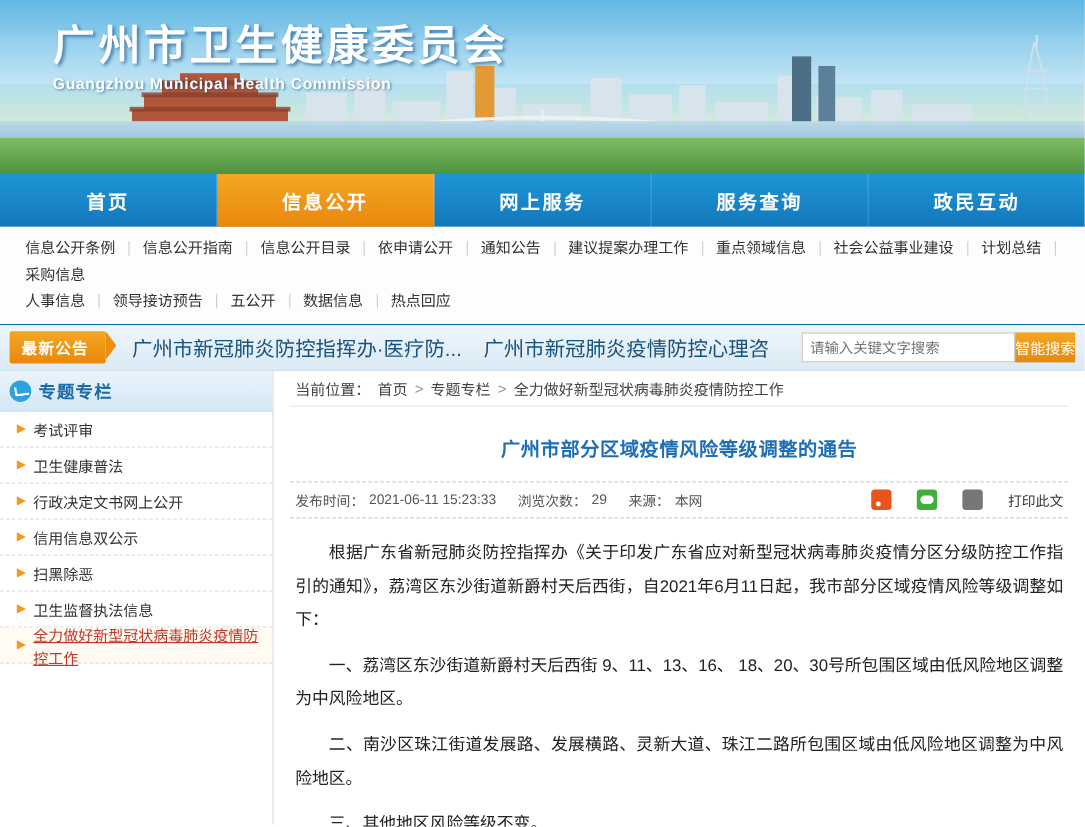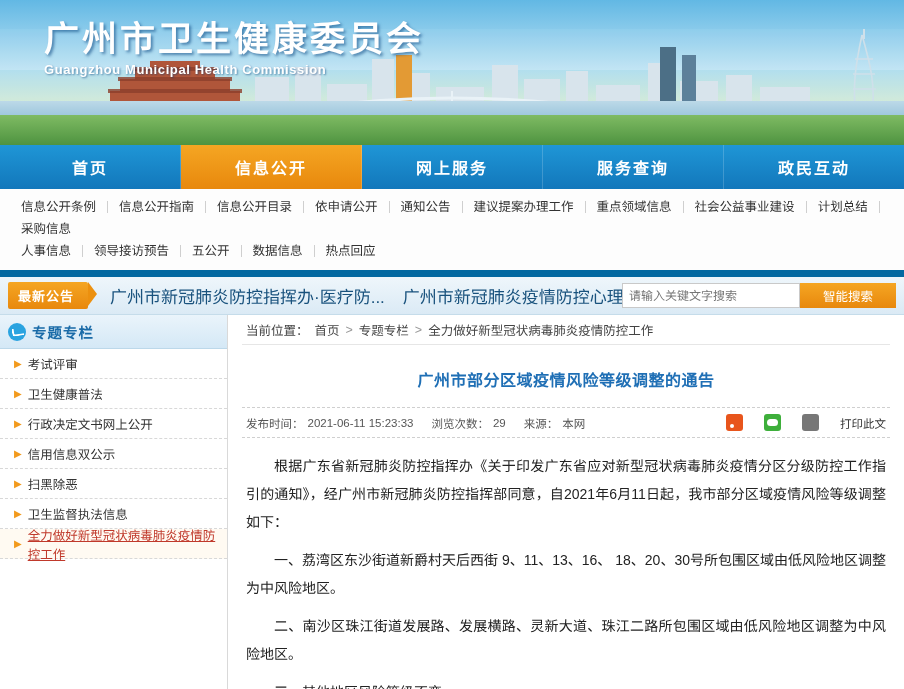--- a/index.html
+++ b/index.html
@@ -78,21 +78,21 @@
     cursor: pointer;
   }
   .mainnav .nav-item:last-child { border-right: none; }
   .mainnav .nav-item.active {
     background: linear-gradient(to bottom, #f5a623, #e8880d);
   }
 
   
   .subnav {
     background: #fdfdfd;
-    border-bottom: 7px solid #0369a1;
+    border-bottom: 1px solid #0369a1;
     padding: 7px 10px 8px 10px;
   }
   .subnav .row {
     display: flex;
     flex-wrap: wrap;
     align-items: center;
     line-height: 22px;
   }
   .subnav .sub-item {
     font-size: 12.5px;
@@ -156,21 +156,21 @@
     border: 1px solid #c9c9c9;
     background: #fff;
     font-size: 12px;
     color: #999;
     padding: 0 6px;
     outline: none;
     font-family: "Liberation Sans", sans-serif;
   }
   .search-btn {
     height: 25px;
-    padding: 0 23px;
+    padding: 0 0;
     border: none;
     background: linear-gradient(to bottom, #f5a623, #e8880d);
     color: #fff;
     font-size: 12.5px;
     cursor: pointer;
     font-family: "Liberation Sans", sans-serif;
   }
 
   
   .content {
@@ -470,20 +470,20 @@
         <span>来源：</span>
         <span style="margin-left:-14px">本网</span>
         <span class="spacer"></span>
         <span class="ic ic-rss"></span>
         <span class="ic ic-wechat"></span>
         <span class="ic ic-print"></span>
         <span class="print-label">打印此文</span>
       </div>
 
       <div class="body-text">
-        <p>根据广东省新冠肺炎防控指挥办《关于印发广东省应对新型冠状病毒肺炎疫情分区分级防控工作指引的通知》，经广州市新冠肺炎防控指挥部同意，自2021年6月11日起，我市部分区域疫情风险等级调整如下：</p>
+        <p>根据广东省新冠肺炎防控指挥办《关于印发广东省应对新型冠状病毒肺炎疫情分区分级防控工作指引的通知》，荔湾区东沙街道新爵村天后西街，自2021年6月11日起，我市部分区域疫情风险等级调整如下：</p>
         <p>一、荔湾区东沙街道新爵村天后西街 9、11、13、16、 18、20、30号所包围区域由低风险地区调整为中风险地区。</p>
         <p>二、南沙区珠江街道发展路、发展横路、灵新大道、珠江二路所包围区域由低风险地区调整为中风险地区。</p>
         <p>三、其他地区风险等级不变。</p>
       </div>
     </div>
   </div>
 </div>
 
 </body></html>

